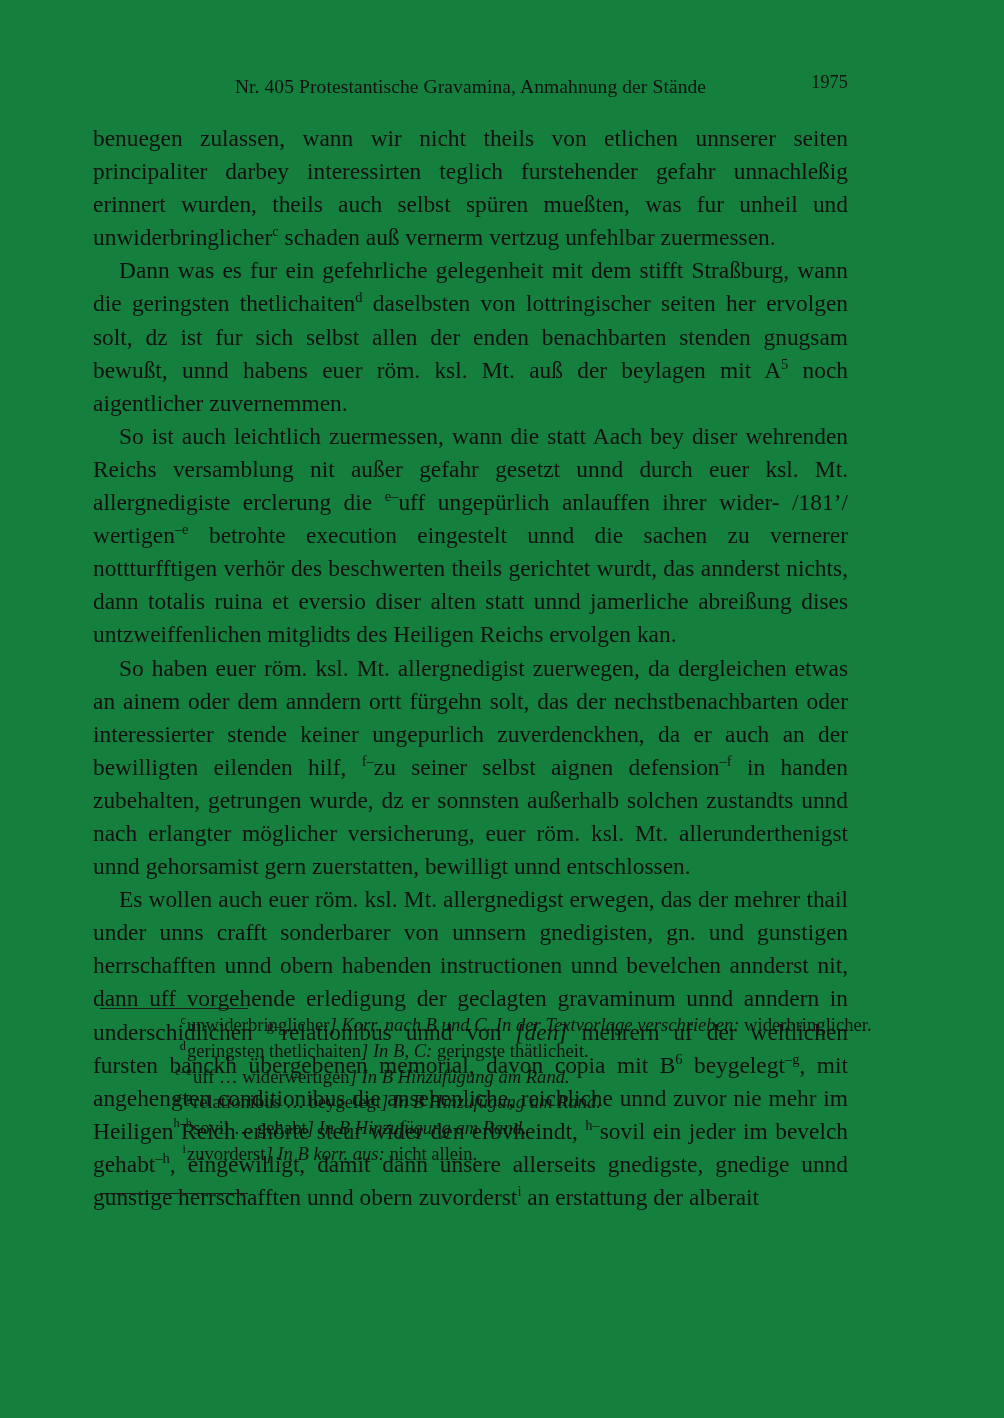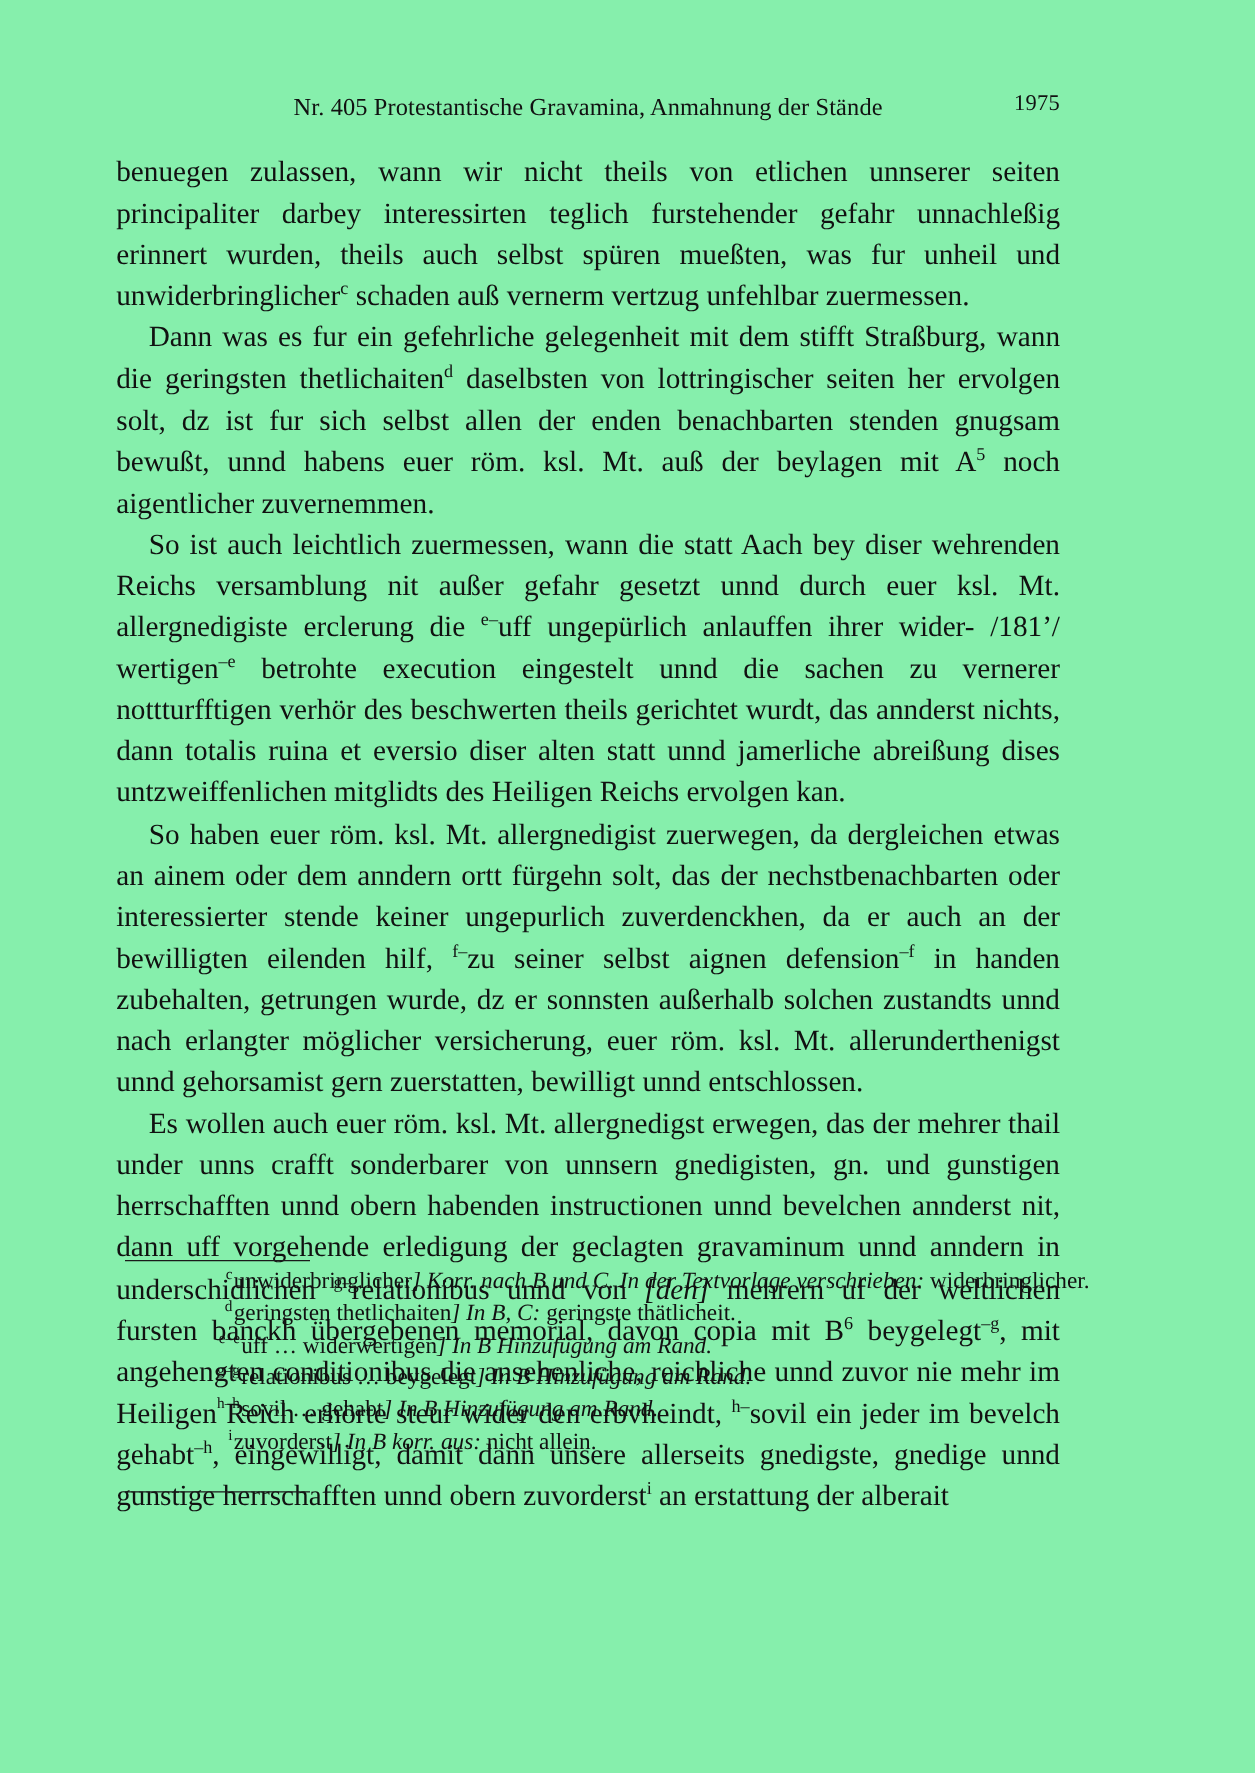--- a/index.html
+++ b/index.html
@@ -14,21 +14,21 @@
     font-family: "Liberation Serif", "DejaVu Serif", serif;
     color: #111111;
     overflow: hidden;
   }
 
   .page {
     position: absolute;
     left: 0; top: 0;
     width: 1004px;
     height: 1418px;
-    background: #86efac;
+    background: #15803d;
   }
 
   
   .runhead {
     position: absolute;
     left: 93px;
     top: 76px;
     width: 755px;
     height: 30px;
     display: flex;

